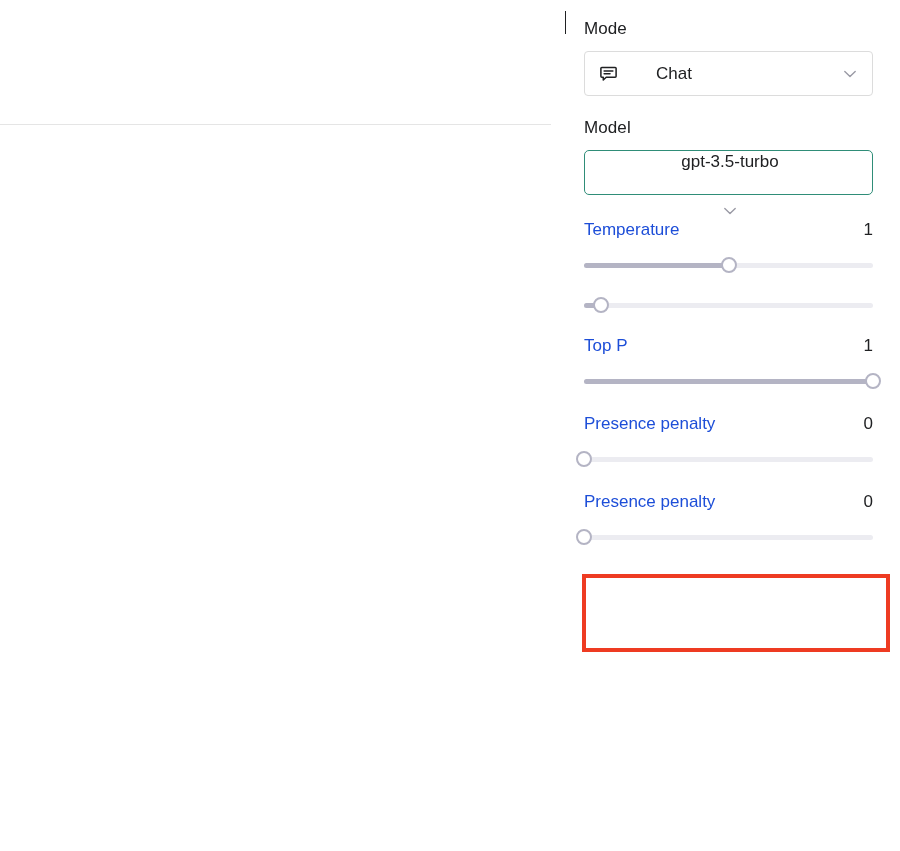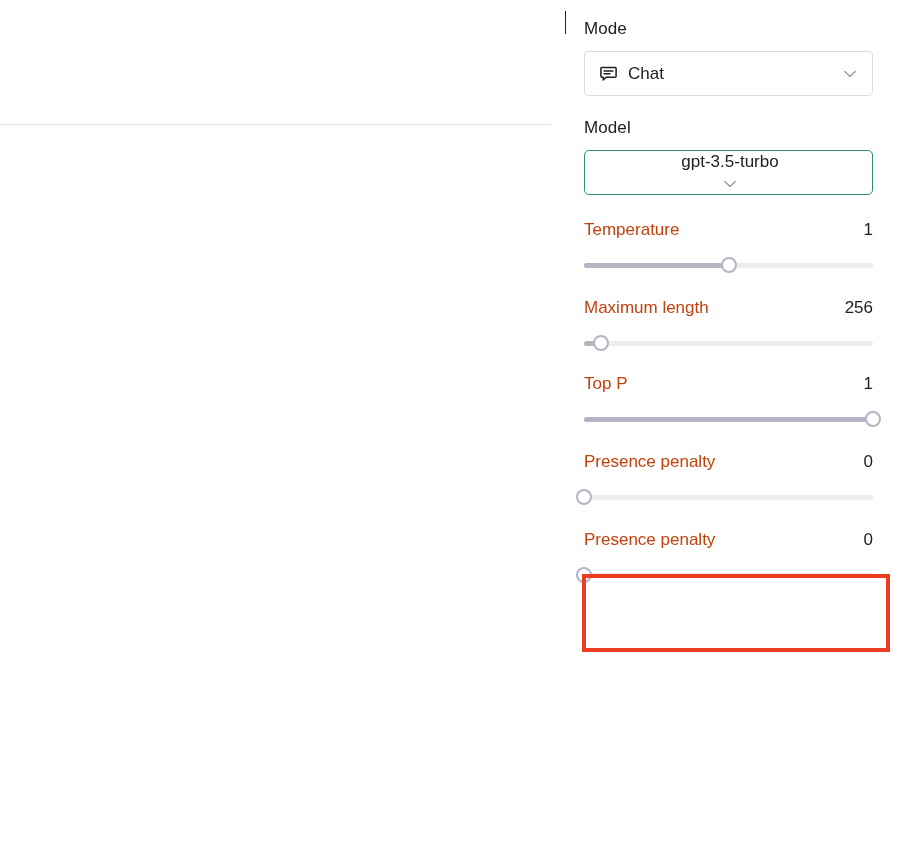--- a/index.html
+++ b/index.html
@@ -42,20 +42,21 @@
   .select {
     margin-top: 11px;
     height: 45px;
     border: 1px solid #dcdcdc;
     border-radius: 4px;
     background: #fff;
     display: flex;
     align-items: center;
     padding: 0 12px 0 14px;
     cursor: pointer;
+    gap: 28px;
   }
   .select.focused {
     border: 1px solid #2f8d78;
     border-radius: 5px;
     flex-direction: column;
   }
   .select .sel-icon { display:flex; align-items:center; margin-right: 10px; }
   .select .sel-value {
     flex: 1;
     font-size: 17px;
@@ -71,21 +72,21 @@
   }
   .chev { display:flex; align-items:center; }
 
   
   .param { margin-top: 24px; }
   .param-head {
     display: flex;
     align-items: baseline;
     justify-content: space-between;
   }
-  .param-name { font-size: 17px; color: #c2410c; line-height: 22px; }
+  .param-name { font-size: 17px; color: #1d4ed8; line-height: 22px; }
   .param-val  { font-size: 17px; color: #202123; line-height: 22px; }
 
   .slider {
     position: relative;
     margin-top: 16px;
     height: 16px;
   }
   .track {
     position: absolute;
     left: 0; right: 0; top: 6px;
@@ -181,24 +182,20 @@
         <span class="param-val">1</span>
       </div>
       <div class="slider">
         <div class="track"></div>
         <div class="fill" style="width:50%"></div>
         <div class="thumb" style="left:50%"></div>
       </div>
     </div>
 
     <div class="param">
-      <div class="param-head">
-        <span class="param-name">Maximum length</span>
-        <span class="param-val">256</span>
-      </div>
       <div class="slider">
         <div class="track"></div>
         <div class="fill" style="width:6%"></div>
         <div class="thumb" style="left:6%"></div>
       </div>
     </div>
 
 
     <div class="param" style="margin-top:22px">
       <div class="param-head">

